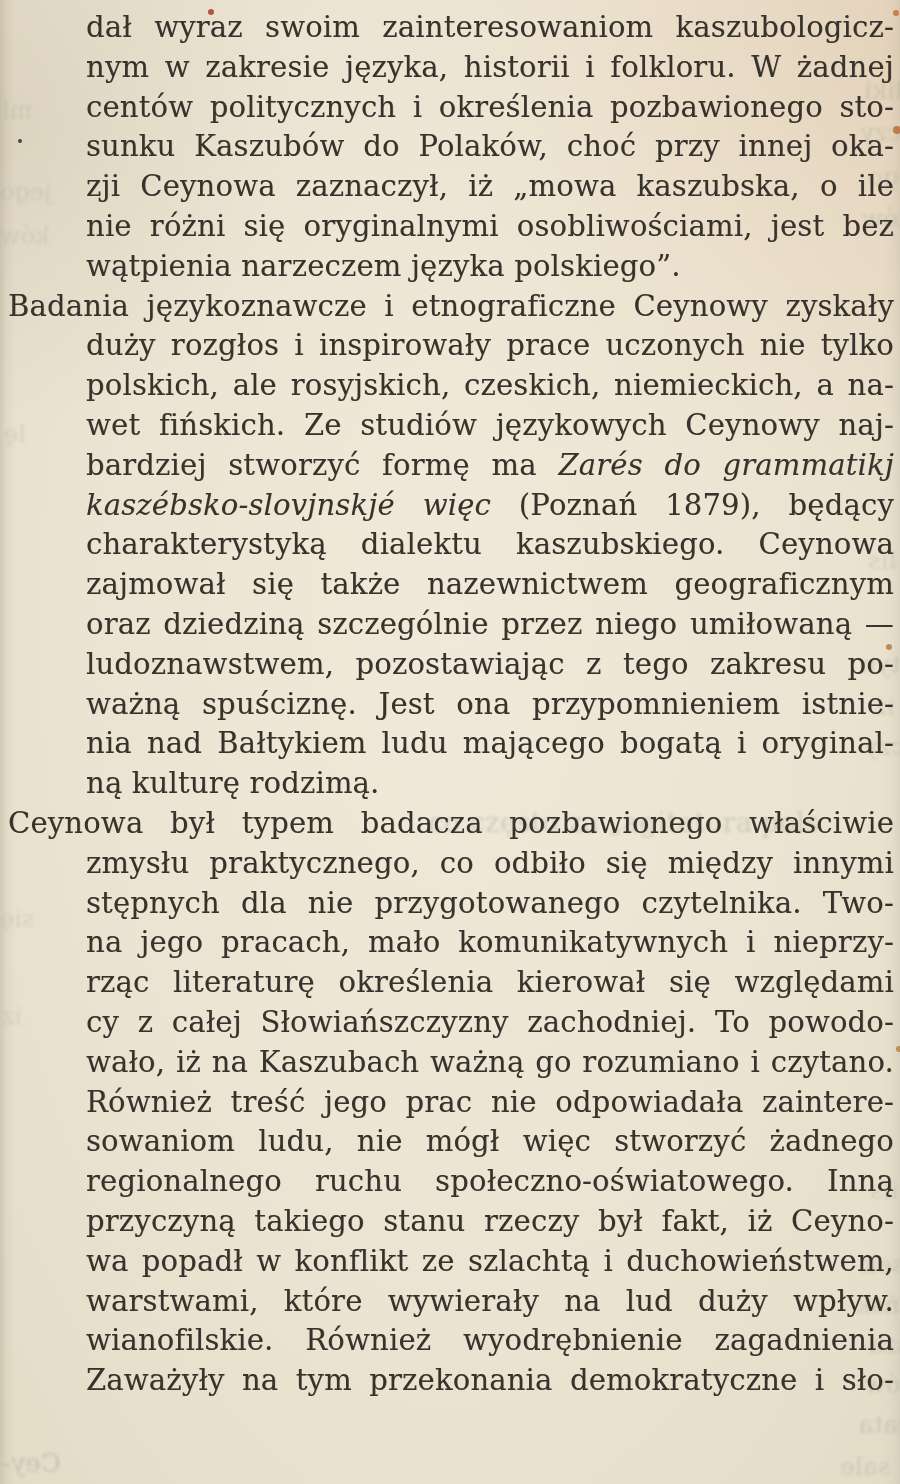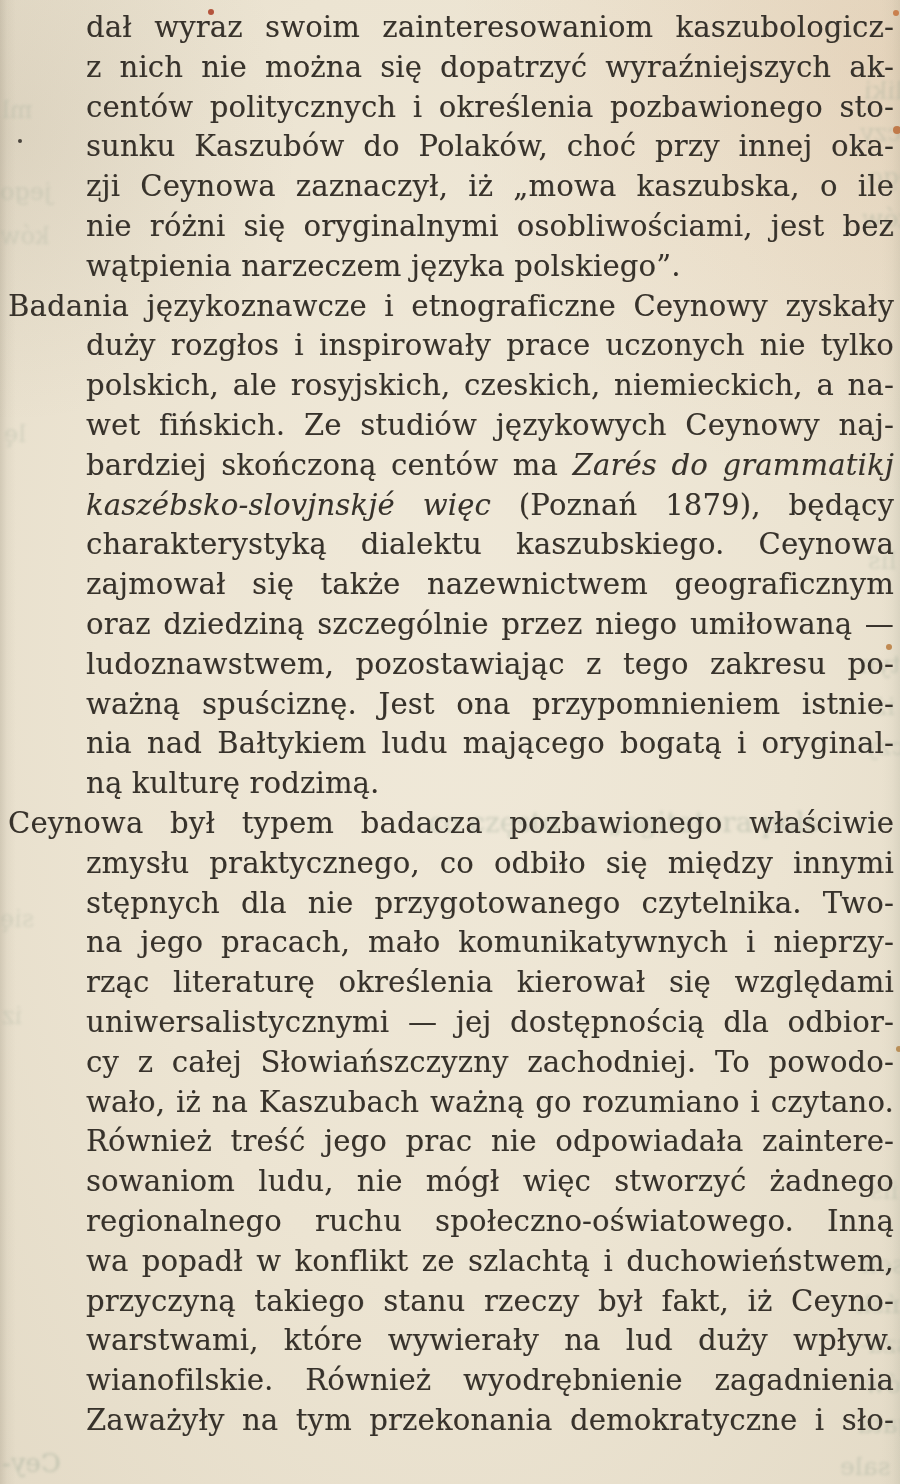--- a/index.html
+++ b/index.html
@@ -79,54 +79,53 @@
       <span class="speck" style="left: 208px; top: 9px; width: 6px; height: 6px; background: rgb(180, 84, 60);"></span>
       <span class="speck" style="left: 893px; top: 126px; width: 8px; height: 8px; background: rgb(192, 122, 74);"></span>
       <span class="speck" style="left: 886px; top: 644px; width: 6px; height: 6px; background: rgb(192, 138, 82);"></span>
       <span class="speck" style="left: 18px; top: 139px; width: 4px; height: 4px; background: rgb(74, 68, 60);"></span>
       <span class="speck" style="left: 896px; top: 1046px; width: 6px; height: 6px; background: rgb(185, 143, 88);"></span>
       <span class="speck" style="left: 893px; top: 10px; width: 6px; height: 6px; background: rgb(201, 128, 78);"></span>
     </div>
   <div class="text-block" style="color: rgb(55, 50, 43);">
       <div class="para">
         <div class="line indent"><span>dał wyraz swoim zainteresowaniom kaszubologicz-</span></div>
-        <div class="line indent"><span>z nich nie można się dopatrzyć wyraźniejszych ak-</span></div>
+        <div class="line indent"><span>nym w zakresie języka, historii i folkloru. W żadnej</span></div>
         <div class="line indent"><span>centów politycznych i określenia pozbawionego sto-</span></div>
         <div class="line indent"><span>sunku Kaszubów do Polaków, choć przy innej oka-</span></div>
         <div class="line indent"><span>zji Ceynowa zaznaczył, iż „mowa kaszubska, o ile</span></div>
         <div class="line indent"><span>nie różni się oryginalnymi osobliwościami, jest bez</span></div>
         <div class="line indent endline"><span>wątpienia narzeczem języka polskiego”.</span></div>
       </div>
       <div class="para">
         <div class="line"><span>Badania językoznawcze i etnograficzne Ceynowy zyskały</span></div>
         <div class="line indent"><span>duży rozgłos i inspirowały prace uczonych nie tylko</span></div>
         <div class="line indent"><span>polskich, ale rosyjskich, czeskich, niemieckich, a na-</span></div>
         <div class="line indent"><span>wet fińskich. Ze studiów językowych Ceynowy naj-</span></div>
-        <div class="line indent"><span>bardziej skończoną centów ma </span><span class="it">Zarés do grammatikj</span></div>
+        <div class="line indent"><span>bardziej stworzyć formę ma </span><span class="it">Zarés do grammatikj</span></div>
         <div class="line indent"><span class="it">kaszébsko-slovjnskjé więc</span><span> (Poznań 1879), będący</span></div>
         <div class="line indent"><span>charakterystyką dialektu kaszubskiego. Ceynowa</span></div>
         <div class="line indent"><span>zajmował się także nazewnictwem geograficznym</span></div>
         <div class="line indent"><span>oraz dziedziną szczególnie przez niego umiłowaną —</span></div>
         <div class="line indent"><span>ludoznawstwem, pozostawiając z tego zakresu po-</span></div>
         <div class="line indent"><span>ważną spuściznę. Jest ona przypomnieniem istnie-</span></div>
         <div class="line indent"><span>nia nad Bałtykiem ludu mającego bogatą i oryginal-</span></div>
         <div class="line indent endline"><span>ną kulturę rodzimą.</span></div>
       </div>
       <div class="para">
         <div class="line"><span>Ceynowa był typem badacza pozbawionego właściwie</span></div>
         <div class="line indent"><span>zmysłu praktycznego, co odbiło się między innymi</span></div>
         <div class="line indent"><span>stępnych dla nie przygotowanego czytelnika. Two-</span></div>
         <div class="line indent"><span>na jego pracach, mało komunikatywnych i nieprzy-</span></div>
         <div class="line indent"><span>rząc literaturę określenia kierował się względami</span></div>
-        <div class="line indent"><span>uniwersalistycznymi — jej dostępnością dla odbior-</span></div>
         <div class="line indent"><span>cy z całej Słowiańszczyzny zachodniej. To powodo-</span></div>
         <div class="line indent"><span>wało, iż na Kaszubach ważną go rozumiano i czytano.</span></div>
         <div class="line indent"><span>Również treść jego prac nie odpowiadała zaintere-</span></div>
         <div class="line indent"><span>sowaniom ludu, nie mógł więc stworzyć żadnego</span></div>
         <div class="line indent"><span>regionalnego ruchu społeczno-oświatowego. Inną</span></div>
+        <div class="line indent"><span>przyczyną takiego stanu rzeczy był fakt, iż Ceyno-</span></div>
         <div class="line indent"><span>wa popadł w konflikt ze szlachtą i duchowieństwem,</span></div>
-        <div class="line indent"><span>przyczyną takiego stanu rzeczy był fakt, iż Ceyno-</span></div>
         <div class="line indent"><span>warstwami, które wywierały na lud duży wpływ.</span></div>
         <div class="line indent"><span>wianofilskie. Również wyodrębnienie zagadnienia</span></div>
         <div class="line indent"><span>Zaważyły na tym przekonania demokratyczne i sło-</span></div>
       </div>
     </div>
 </div>
 
 </body></html>

